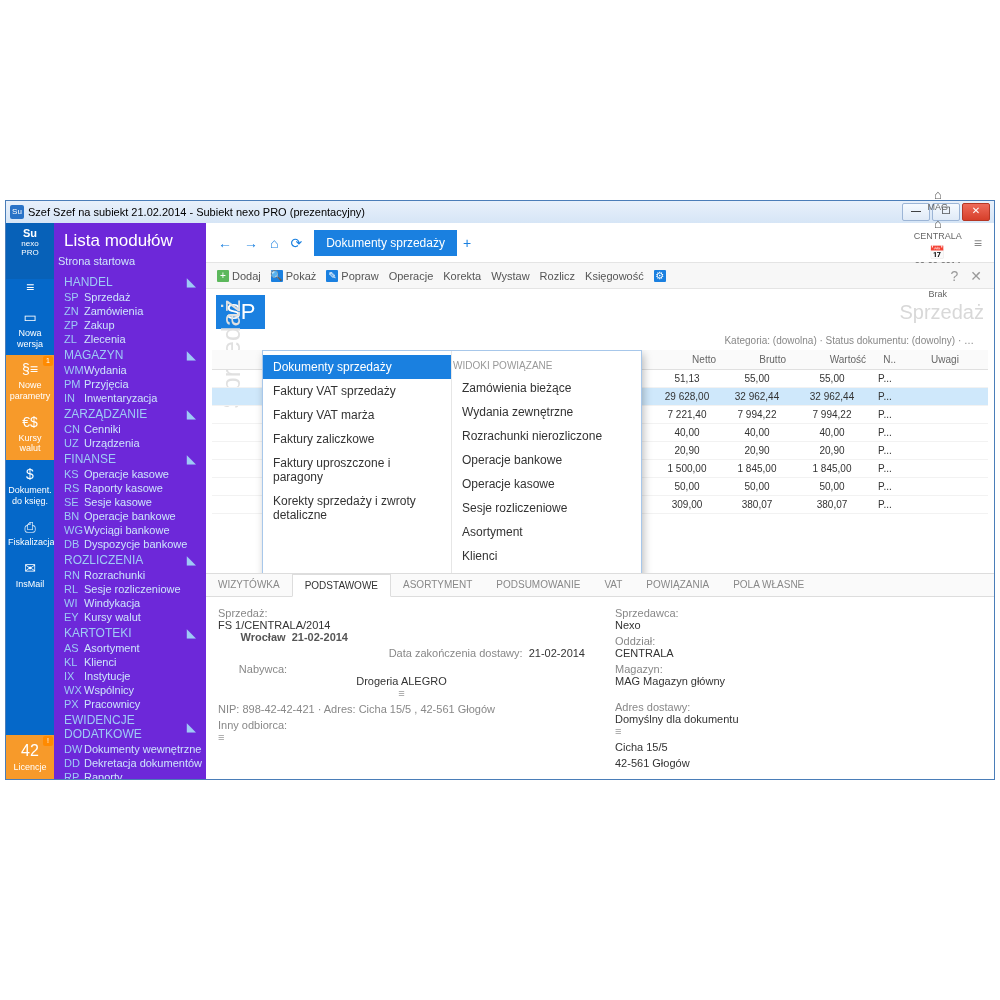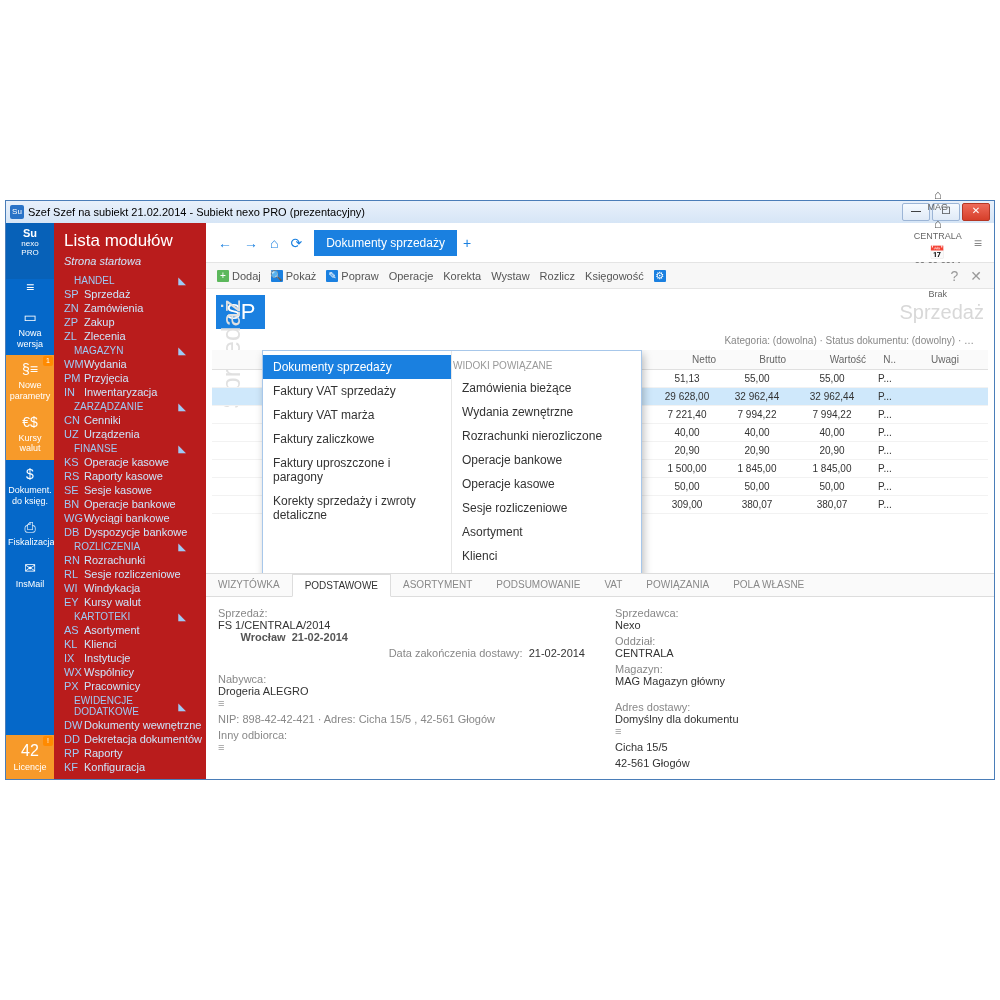--- a/index.html
+++ b/index.html
@@ -22,24 +22,24 @@
 .rail .logo { height: 56px; background: #0761b8; text-align: center; padding-top: 4px; font-weight: bold; font-size: 11px; }
 .rail .logo small{ display:block; font-size:8px; font-weight:normal;}
 .rail .hamburger { height: 24px; text-align: center; cursor: pointer; font-size:14px;}
 .rail .item { text-align: center; padding: 6px 2px; cursor: pointer; line-height: 1.2; }
 .rail .item.orange { background: #f79a2a; position:relative;}
 .rail .item .notif { position:absolute; top:1px; right:1px; width:10px; height:10px; background:#ff8a00; border-radius:2px; font-size:7px; color:#fff; text-align:center; line-height:10px;}
 .rail .ic { display:block; font-size:14px; margin-bottom:2px;}
 .rail .spacer { flex:1; }
 
 
-.sidebar { width: 152px; background: #b91c1c; color: #cde5fb; font-size: 11px; overflow: hidden; }
+.sidebar { width: 152px; background: #6d28d9; color: #cde5fb; font-size: 11px; overflow: hidden; }
 .sidebar h1 { font-size: 17px; font-weight: 300; color: #fff; padding: 8px 10px 2px; }
-.sidebar .start { padding: 2px 10px 6px; color: #cfe6fb; cursor:pointer;font-style:italic;}
-.sidebar .cat { color: #9ecaf5; font-size: 10px; padding: 2px 20px 1px; display:flex; justify-content:space-between; align-items:center;}
+.sidebar .start { padding: 2px 4px 6px; color: #cfe6fb; cursor:pointer;}
+.sidebar .cat { color: #9ecaf5; font-size: 12px; padding: 2px 10px 1px; display:flex; justify-content:space-between; align-items:center;}
 .sidebar .sitem { padding: 1px 10px; cursor: pointer; white-space: nowrap; overflow: hidden; }
 .sidebar .sitem .code { color: #9ecaf5; display: inline-block; width: 20px; }
 
 
 .content { flex: 1; display: flex; flex-direction: column; min-width: 0; }
 
 
 .nav { height: 40px; display: flex; align-items: center; background: #fff; border-bottom: 1px solid #e4e4e4; padding: 0 6px; }
 .nav .nbtn { padding: 4px 6px; color: #1a80e0; cursor: pointer; font-size: 14px; }
 .nav .tab { background: #1a80e0; color: #fff; padding: 6px 12px; font-size: 12px; margin-left: 6px; }
@@ -368,21 +368,21 @@
             <div class="dcol">
               <div class="drow">
                   <span class="lab">Sprzedaż:</span>
                   <span class="val">FS 1/CENTRALA/2014</span>
                   <span style="width:130px; text-align:right;font-weight:bold;"><span>Wrocław</span>&nbsp;&nbsp;<span>21-02-2014</span></span>
                 </div>
               <div class="drow">
                   <span class="lab"></span>
                   <span class="val" style="text-align:right; color:#888;"><span>Data zakończenia dostawy:</span>&nbsp;&nbsp;<span style="color:#333;">21-02-2014</span></span>
                 </div>
-              <div class="drow" style="margin-top:10px;">
+              <div class="drow" style="text-align:center;">
                   <span class="lab">Nabywca:</span>
                   <span class="val">Drogeria ALEGRO</span>
                   <span class="hamb">≡</span>
                 </div>
               <div class="drow">
                   <span class="lab"></span>
                   <span class="val" style="color:#888;">NIP:  898-42-42-421  ·  Adres:  Cicha 15/5 , 42-561 Głogów</span>
                 </div>
               <div class="drow">
                   <span class="lab">Inny odbiorca:</span>

